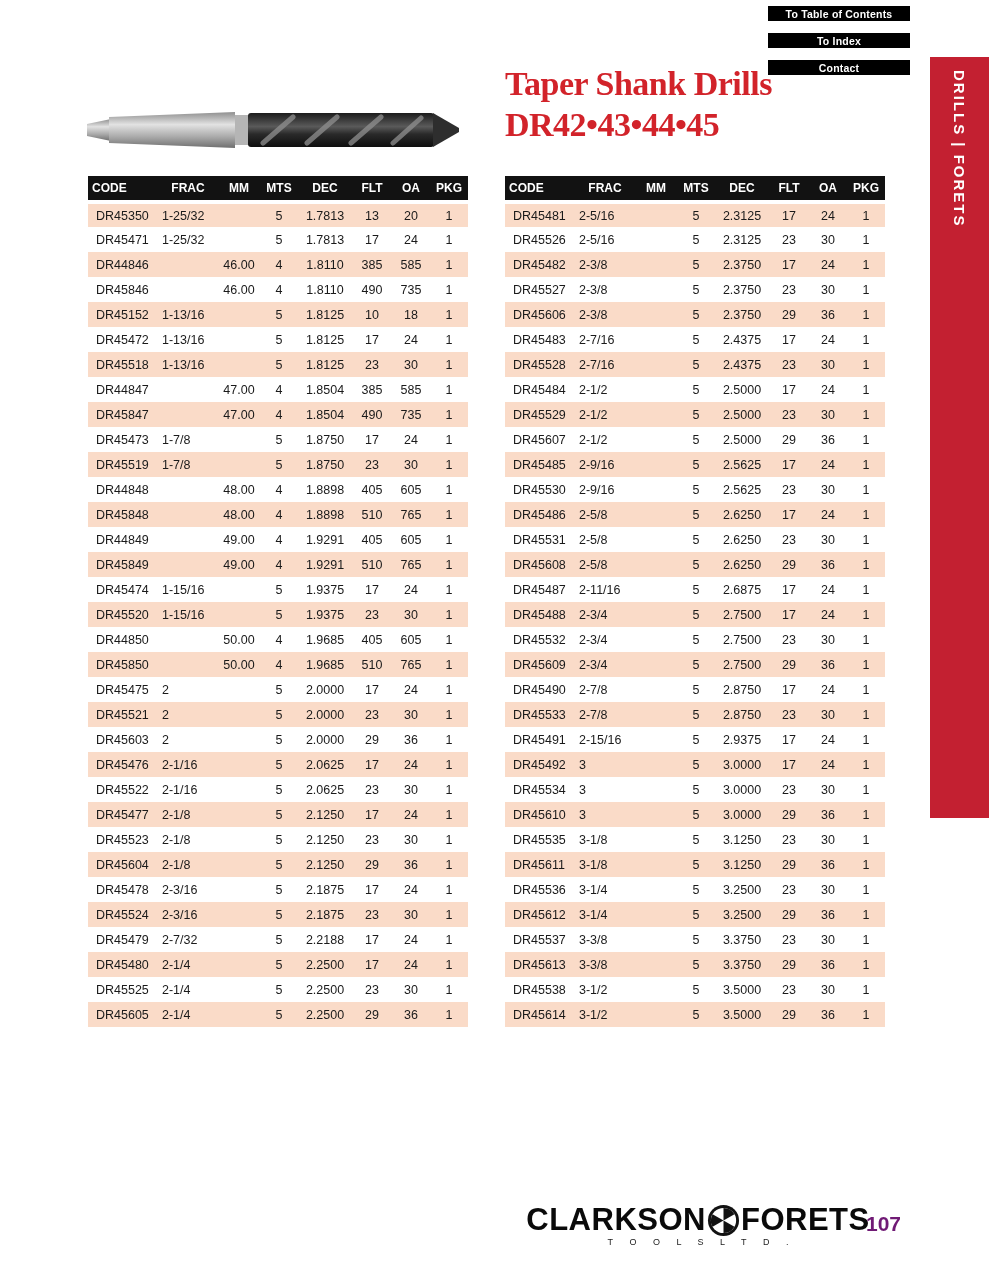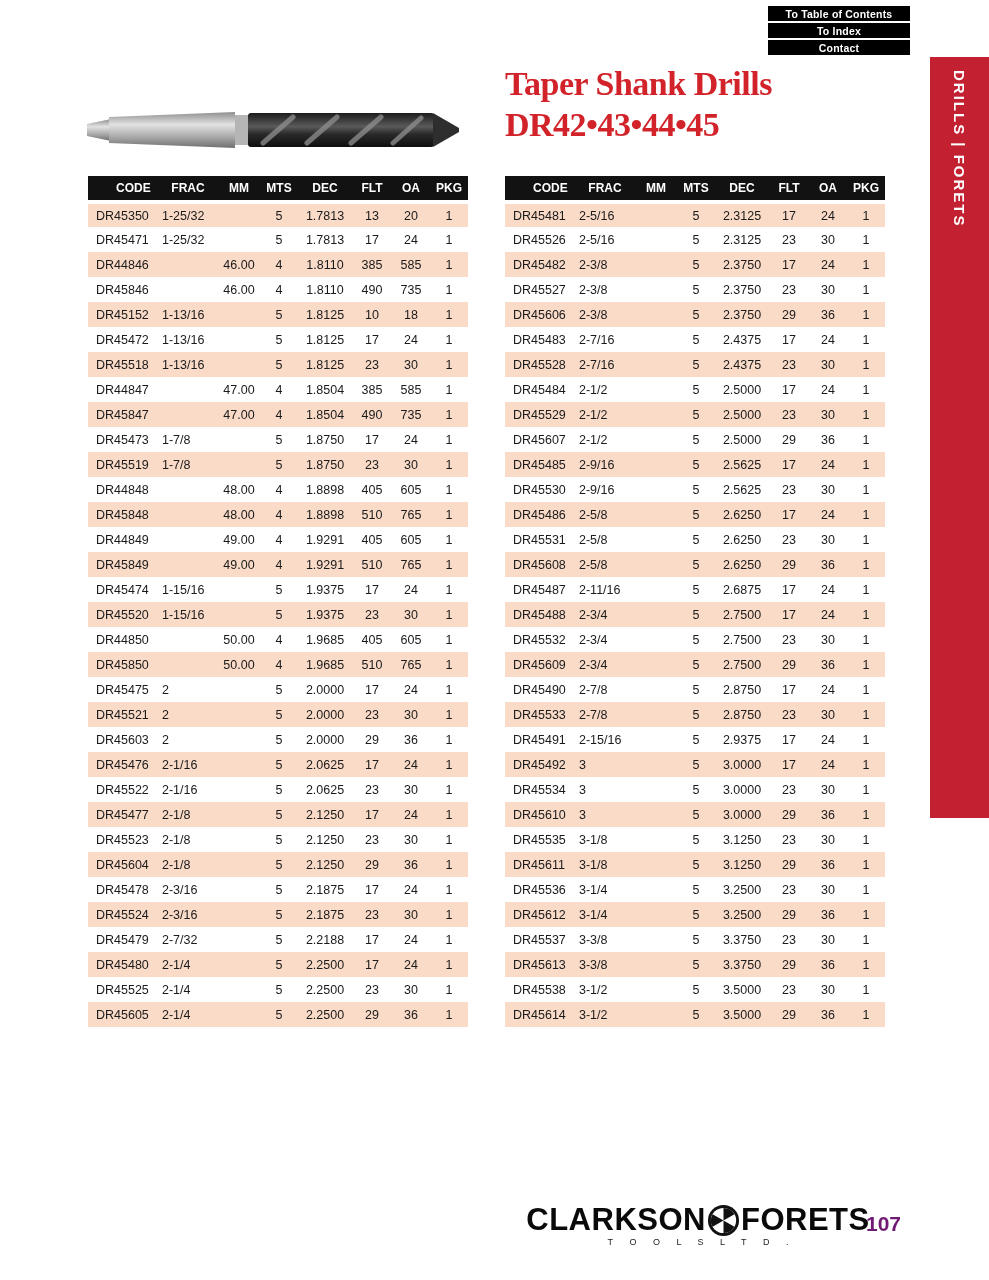--- a/index.html
+++ b/index.html
@@ -3,21 +3,21 @@
 <meta charset="utf-8">
 <style>
   * { margin:0; padding:0; box-sizing:border-box; }
   html,body { background:#ffffff; }
   .page {
     position:relative; width:989px; height:1280px; background:#fff;
     font-family:"Liberation Sans", sans-serif; overflow:hidden; margin:0 auto;
   }
 
   
-  .nav { position:absolute; top:6px; right:79px; display:flex; flex-direction:column; gap:2px; }
+  .nav { position:absolute; top:6px; right:79px; display:flex; flex-direction:column; gap:12px; }
   .nav-btn {
     width:142px; height:15px; background:#000; color:#fff;
     font-size:10.5px; font-weight:bold; display:flex; align-items:center; justify-content:center;
     cursor:pointer; letter-spacing:0.2px;
   }
 
   
   .side {
     position:absolute; top:57px; right:0; width:59px; height:761px;
     background:var(--sidebar-red,#c32031);
@@ -53,21 +53,21 @@
   table.cat tbody tr:nth-child(odd) { background:var(--row-pink,#fadbc8); }
   table.cat .col-0 { width:70px; }
   table.cat .col-1 { width:60px; }
   table.cat .col-2 { width:42px; }
   table.cat .col-3 { width:38px; }
   table.cat .col-4 { width:54px; }
   table.cat .col-5 { width:40px; }
   table.cat .col-6 { width:38px; }
   table.cat .col-7 { width:38px; }
   table.cat td.col-0 { text-align:left; padding-left:8px; }
-  table.cat th.col-0 { text-align:left; padding-left:28px; }
+  table.cat th.col-0 { text-align:left; padding-left:4px; }
   table.cat td.col-1 { text-align:left; padding-left:4px; }
 
   
   .brand {
     position:absolute; left:542px; top:1202px; width:312px;
     display:flex; flex-direction:column; align-items:center;
   }
   .brand-line { display:flex; align-items:center; }
   .brand-name { font-size:31px; font-weight:900; color:#0a0a0a; letter-spacing:0.5px; }
   .brand-emblem { width:33px; height:33px; margin:0 1px; }

